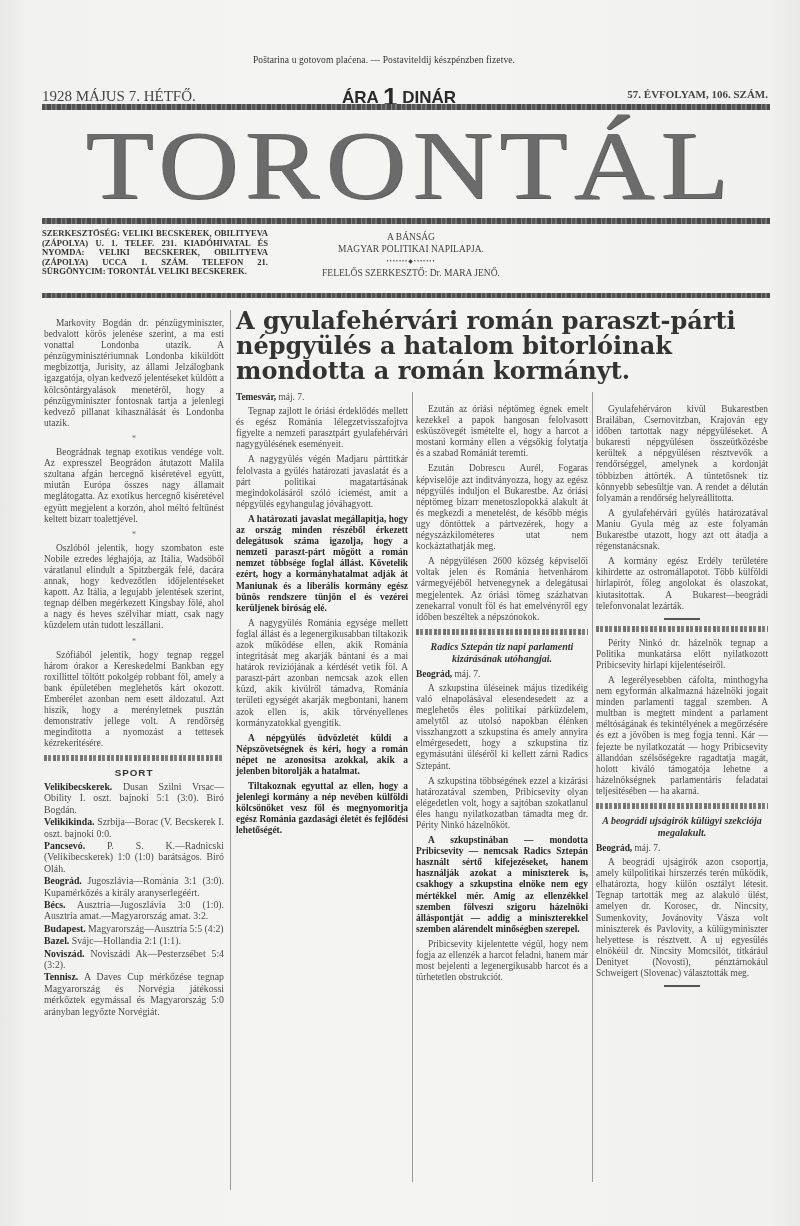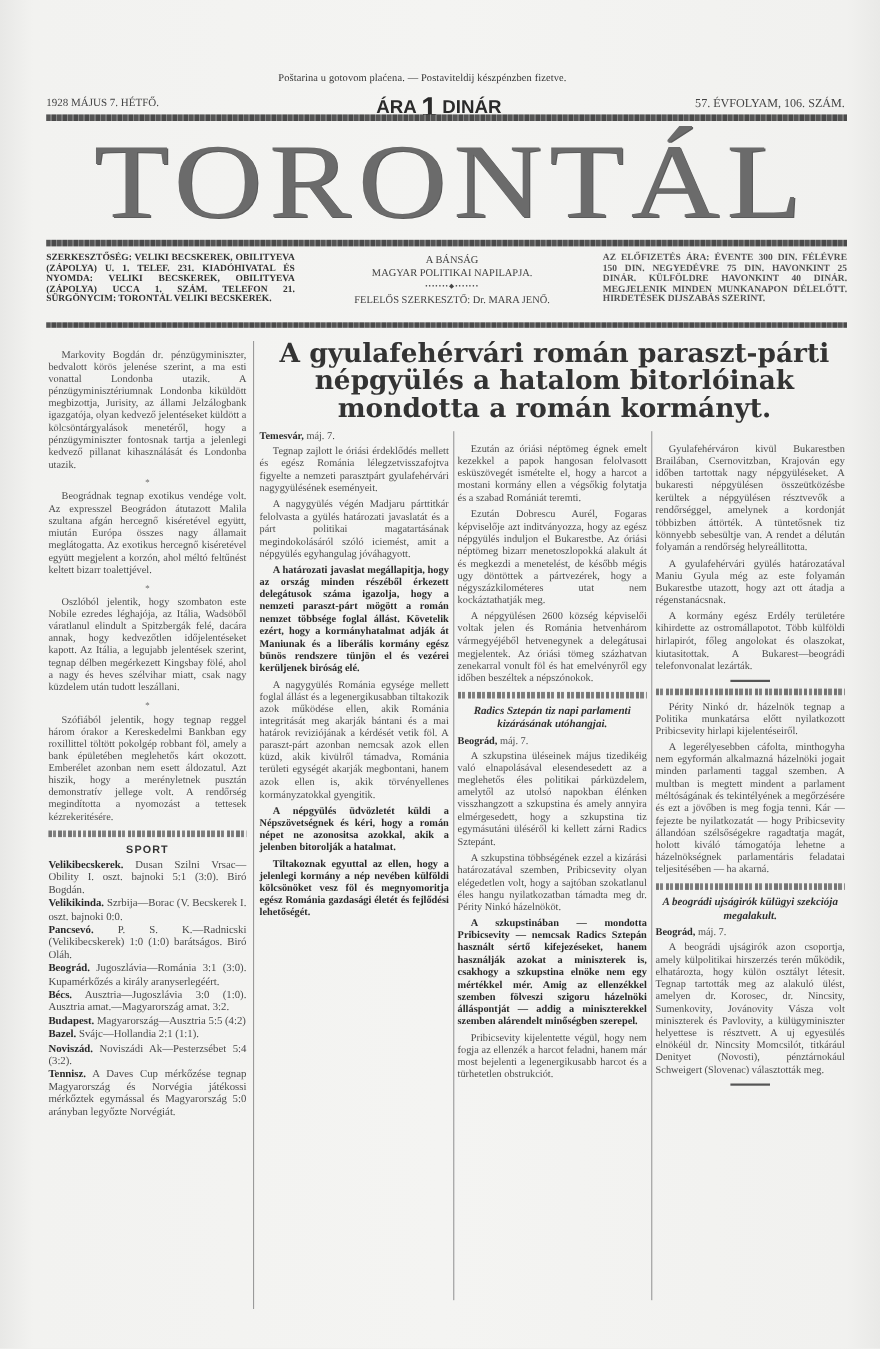--- a/index.html
+++ b/index.html
@@ -9,27 +9,27 @@
       font-family: "Liberation Serif", "DejaVu Serif", serif;
       color: #2a2a2a;
       position: relative;
     }
     .page {
       position: absolute; left: 0; top: 0; width: 800px; height: 1226px;
       background: linear-gradient(90deg, #e8e8e6 0px, #f2f2f0 30px, #f4f4f2 400px, #f1f1ef 770px, #e9e9e7 800px);
     }
     .postal {
       position: absolute; top: 55px; left: 0; width: 768px; text-align: center;
-      font-size: 9.5px; color: #333; letter-spacing: 0.1px; margin-top: 12px;
+      font-size: 9.5px; color: #333; letter-spacing: 0.1px;
     }
     .meta-row { position: absolute; top: 82px; left: 42px; width: 726px; height: 24px; }
-    .meta-date { position: absolute; left: 0; top: 6px; font-size: 10px; color: #444; }
+    .meta-date { position: absolute; left: 0; top: 6px; font-size: 15px; color: #444; }
     .meta-price { position: absolute; left: 300px; top: 0; font-family: "Liberation Sans", "DejaVu Sans", sans-serif; font-size: 17px; font-weight: bold; color: #2a2a2a; }
     .meta-price .big { font-size: 26px; font-weight: 900; vertical-align: -3px; }
-    .meta-issue { position: absolute; right: 0; top: 6px; font-size: 11px; color: #444; }
+    .meta-issue { position: absolute; right: 0; top: 6px; font-size: 11px; color: #444; font-weight: bold; }
 
     .rule-thick { position: absolute; left: 42px; width: 728px; height: 6px;
       background: repeating-linear-gradient(90deg, #555 0 3px, #777 3px 5px, #4a4a4a 5px 9px, #888 9px 10px); }
     .masthead {
       position: absolute; top: 118px; left: 60px; width: 700px; height: 95px;
       font-family: "Liberation Serif", "DejaVu Serif", serif;
       font-size: 112px; line-height: 95px; letter-spacing: 6px;
       color: #6b6b6b; text-align: center;
       transform: scaleY(0.86);
       text-shadow: 1px 1px 0 #5a5a5a;
@@ -56,21 +56,21 @@
     .col p { margin: 0 0 4px 0; text-indent: 12px; }
     .col .b { font-weight: bold; color: #2a2a2a; }
     .col .star { text-align: center; text-indent: 0; margin: 2px 0 3px; color: #666; font-size: 8px; }
     .col .dateline { text-align: left; text-indent: 0; margin: 0 0 3px; }
     .vrule { position: absolute; width: 1px; background: #9a9a9a; }
     .orn-rule { height: 6px; margin: 6px 0;
       background: repeating-linear-gradient(90deg, #555 0 3px, transparent 3px 4px, #666 4px 7px, transparent 7px 9px); opacity: 0.8; }
     .short-rule { width: 36px; height: 2px; background: #555; margin: 6px auto; }
 
     .headline {
-      position: absolute; top: 308px; left: 236px; width: 536px; text-align: center;
+      position: absolute; top: 308px; left: 236px; width: 536px; text-align: left;
       font-family: "DejaVu Serif", "Liberation Serif", serif; font-weight: bold;
       font-size: 24px; line-height: 25px; color: #333;
     }
     .sub-head { text-align: center; text-indent: 0 !important; font-style: italic; font-weight: bold; font-size: 10px; line-height: 12px; color: #333; margin: 6px 0 4px !important; }
     .sport-title { font-family: "Liberation Sans", "DejaVu Sans", sans-serif; font-weight: bold; font-size: 20px; text-align: center; text-indent: 0 !important; margin: 4px 0 2px !important; color: #333; letter-spacing: 1px; }
     .sport p { text-indent: 0; margin: 0 0 1px; font-size: 9.8px; line-height: 11.4px; }
   </style>
 </head>
 <body>
 
@@ -93,21 +93,20 @@
   <div class="rule-thick" style="top:218px;"></div>
 
   <div class="info-row">
     <div class="info-left">SZERKESZTŐSÉG: VELIKI BECSKEREK, OBILITYEVA (ZÁPOLYA) U. 1. TELEF. 231. KIADÓHIVATAL ÉS NYOMDA: VELIKI BECSKEREK, OBILITYEVA (ZÁPOLYA) UCCA 1. SZÁM. TELEFON 21. SÜRGÖNYCIM: TORONTÁL VELIKI BECSKEREK.</div>
     <div class="info-mid">
       <div>A BÁNSÁG</div>
       <div>MAGYAR POLITIKAI NAPILAPJA.</div>
       <div class="orn">•••••••◆•••••••</div>
       <div>FELELŐS SZERKESZTŐ: Dr. MARA JENŐ.</div>
     </div>
-    <div class="info-right">AZ ELŐFIZETÉS ÁRA: ÉVENTE 300 DIN. FÉLÉVRE 150 DIN. NEGYEDÉVRE 75 DIN. HAVONKINT 25 DINÁR. KÜLFÖLDRE HAVONKINT 40 DINÁR. MEGJELENIK MINDEN MUNKANAPON DÉLELŐTT. HIRDETÉSEK DIJSZABÁS SZERINT.</div>
   </div>
 
   <div class="rule-thick" style="top:293px; height:5px;"></div>
 
   <div class="col" style="left:44px; top:318px; width:180px;">
     <p>Markovity Bogdán dr. pénzügyminiszter, bedvalott körös jelenése szerint, a ma esti vonattal Londonba utazik. A pénzügyminisztériumnak Londonba kiküldött megbizottja, Jurisity, az állami Jelzálogbank igazgatója, olyan kedvező jelentéseket küldött a kölcsöntárgyalások menetéről, hogy a pénzügyminiszter fontosnak tartja a jelenlegi kedvező pillanat kihasználását és Londonba utazik.</p>
     <p class="star">*</p>
     <p>Beográdnak tegnap exotikus vendége volt. Az expresszel Beográdon átutazott Malila szultana afgán hercegnő kiséretével együtt, miután Európa összes nagy államait meglátogatta. Az exotikus hercegnő kiséretével együtt megjelent a korzón, ahol méltó feltűnést keltett bizarr toalettjével.</p>
     <p class="star">*</p>
     <p>Oszlóból jelentik, hogy szombaton este Nobile ezredes léghajója, az Itália, Wadsöből váratlanul elindult a Spitzbergák felé, dacára annak, hogy kedvezőtlen időjelentéseket kapott. Az Itália, a legujabb jelentések szerint, tegnap délben megérkezett Kingsbay fölé, ahol a nagy és heves szélvihar miatt, csak nagy küzdelem után tudott leszállani.</p>

